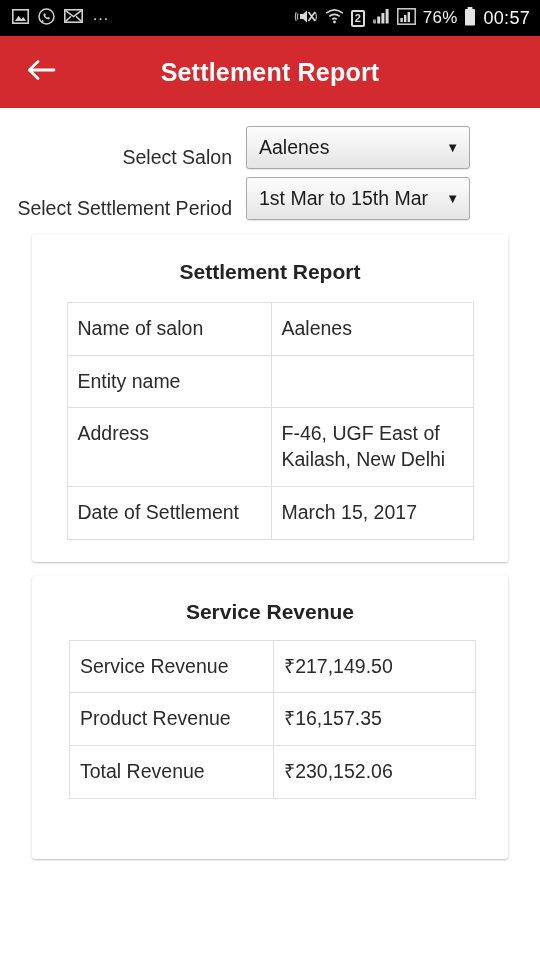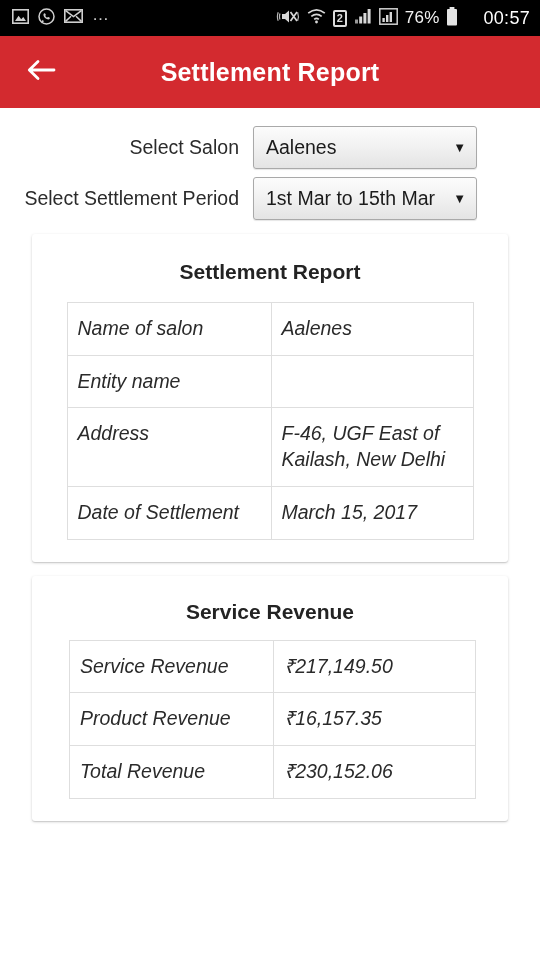--- a/index.html
+++ b/index.html
@@ -42,21 +42,21 @@
   }
   .sb-text {
     font-size: 17px;
     color: #f2f2f2;
     letter-spacing: 0.2px;
   }
   .sb-clock {
     font-size: 18px;
     color: #ffffff;
     letter-spacing: 0.3px;
-    margin-left: 18px;
+    margin-left: 0;
   }
   .sim-badge {
     width: 14px;
     height: 17px;
     border: 2px solid #dcdcdc;
     border-radius: 2px;
     font-size: 11px;
     font-weight: bold;
     color: #dcdcdc;
     display: flex;
@@ -91,23 +91,22 @@
     font-weight: bold;
     letter-spacing: 0.2px;
     pointer-events: none;
   }
 
   
   .form-area { padding-top: 18px; }
 
   .form-row {
     display: flex;
-    align-items: center;
+    align-items: flex-end;
     margin-bottom: 8px;
-    margin-left: 7px;
   }
   .form-label {
     width: 246px;
     text-align: right;
     padding-right: 14px;
     font-size: 19.5px;
     color: #2b2b2b;
     line-height: 1.25;
   }
   .select-box {
@@ -140,36 +139,35 @@
     background: #ffffff;
     border-radius: 3px;
     box-shadow: 0 1px 3px rgba(0,0,0,0.17), 0 1px 1px rgba(0,0,0,0.10);
   }
   #card-report {
     margin: 14px 32px 0 32px;
     padding: 26px 0 22px 0;
   }
   #card-revenue {
     margin: 14px 32px 8px 32px;
-    padding: 24px 0 22px 0;
+    padding: 24px 0 60px 0;
   }
   .card-title {
     text-align: center;
     font-size: 21px;
     font-weight: bold;
     color: #232323;
     margin-bottom: 18px;
   }
   #card-revenue .card-title { margin-bottom: 16px; }
 
   .data-table {
     border-collapse: collapse;
     table-layout: fixed;
     margin: 0 auto;
-    font-style: italic;
   }
   #card-report .data-table { width: 406px; }
   #card-revenue .data-table { width: 406px; margin-left: 37px; }
 
   .data-table td {
     border: 1px solid #dedede;
     font-size: 19.5px;
     color: #2a2a2a;
     padding: 13px 11px 13px 10px;
     vertical-align: top;

